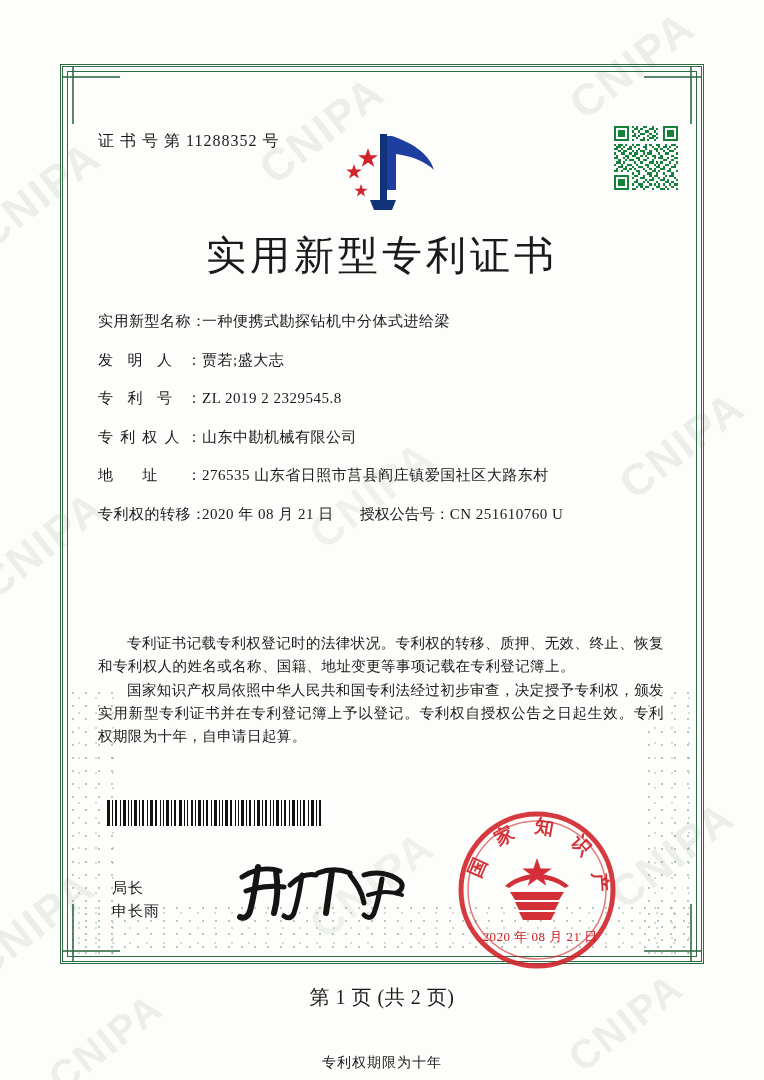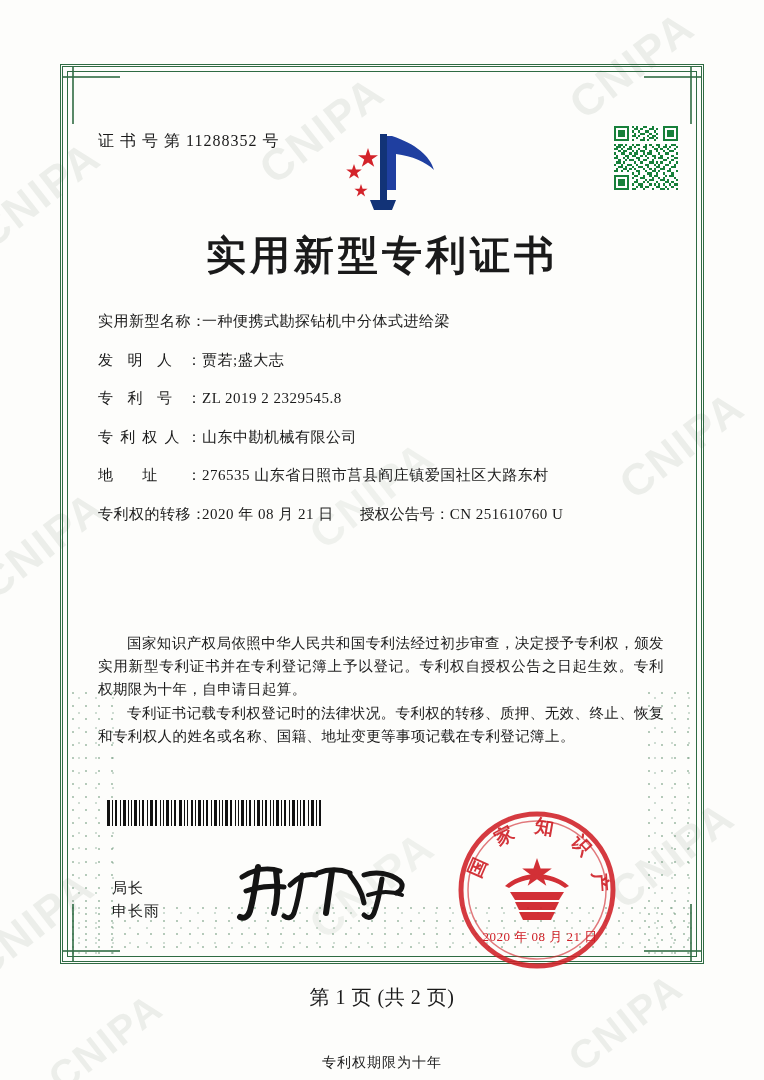--- a/index.html
+++ b/index.html
@@ -115,21 +115,21 @@
   #qrcode {
     position: absolute;
     left: 614px; top: 126px;
     width: 64px; height: 64px;
   }
   #title {
     position: absolute;
     left: 0; right: 0; top: 228px;
     text-align: center;
     font-family: "Liberation Serif", serif;
-    font-weight: 700;
+    font-weight: 400;
     font-size: 40px;
     letter-spacing: 4px;
   }
 
   
   #fields {
     position: absolute;
     left: 98px; top: 314px;
     width: 566px;
     font-size: 15px;
@@ -544,22 +544,22 @@
     <div class="field-row">
       <span class="field-label">专利权的转移：</span>
       <span class="field-value">2020 年 08 月 21 日</span>
       <span class="second-label">授权公告号：</span>
       <span class="field-value">CN 251610760 U</span>
     </div>
 
   </div>
 
   <div id="paragraphs">
+    <p>专利证书记载专利权登记时的法律状况。专利权的转移、质押、无效、终止、恢复和专利权人的姓名或名称、国籍、地址变更等事项记载在专利登记簿上。</p>
     <p>国家知识产权局依照中华人民共和国专利法经过初步审查，决定授予专利权，颁发实用新型专利证书并在专利登记簿上予以登记。专利权自授权公告之日起生效。专利权期限为十年，自申请日起算。</p>
-    <p>专利证书记载专利权登记时的法律状况。专利权的转移、质押、无效、终止、恢复和专利权人的姓名或名称、国籍、地址变更等事项记载在专利登记簿上。</p>
   </div>
 
   <div id="barcode">
     <svg width="214" height="26" viewBox="0 0 214 26" shape-rendering="crispEdges">
       <rect width="214" height="26" fill="#fdfdfb"></rect>
       <g fill="#111">
         <rect x="0" y="0" width="3" height="26"></rect>
           <rect x="5" y="0" width="1" height="26"></rect>
         <rect x="8" y="0" width="2" height="26"></rect>
           <rect x="13" y="0" width="1" height="26"></rect>

